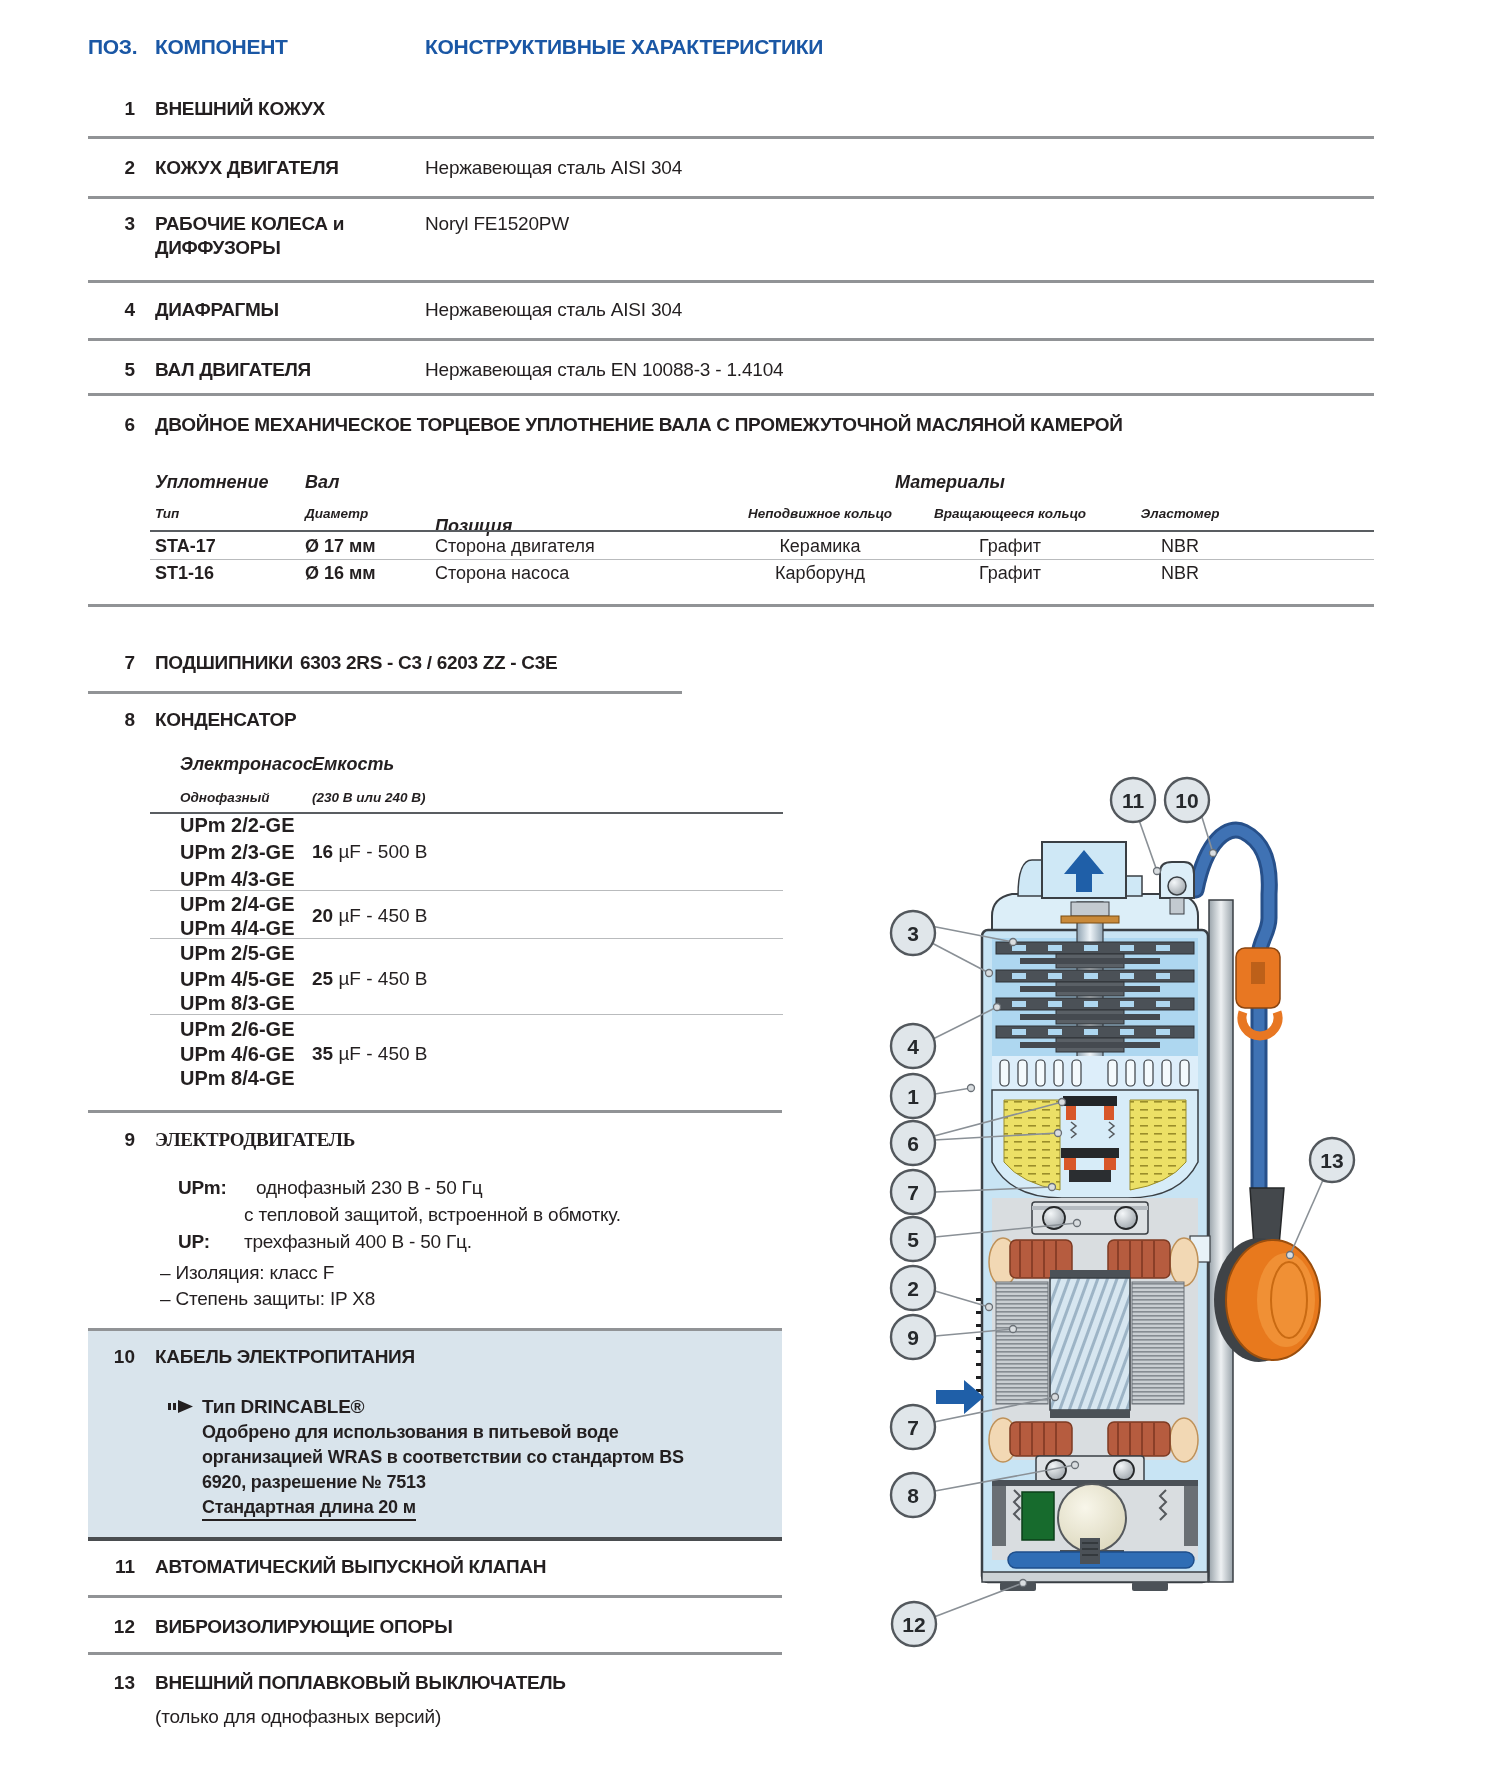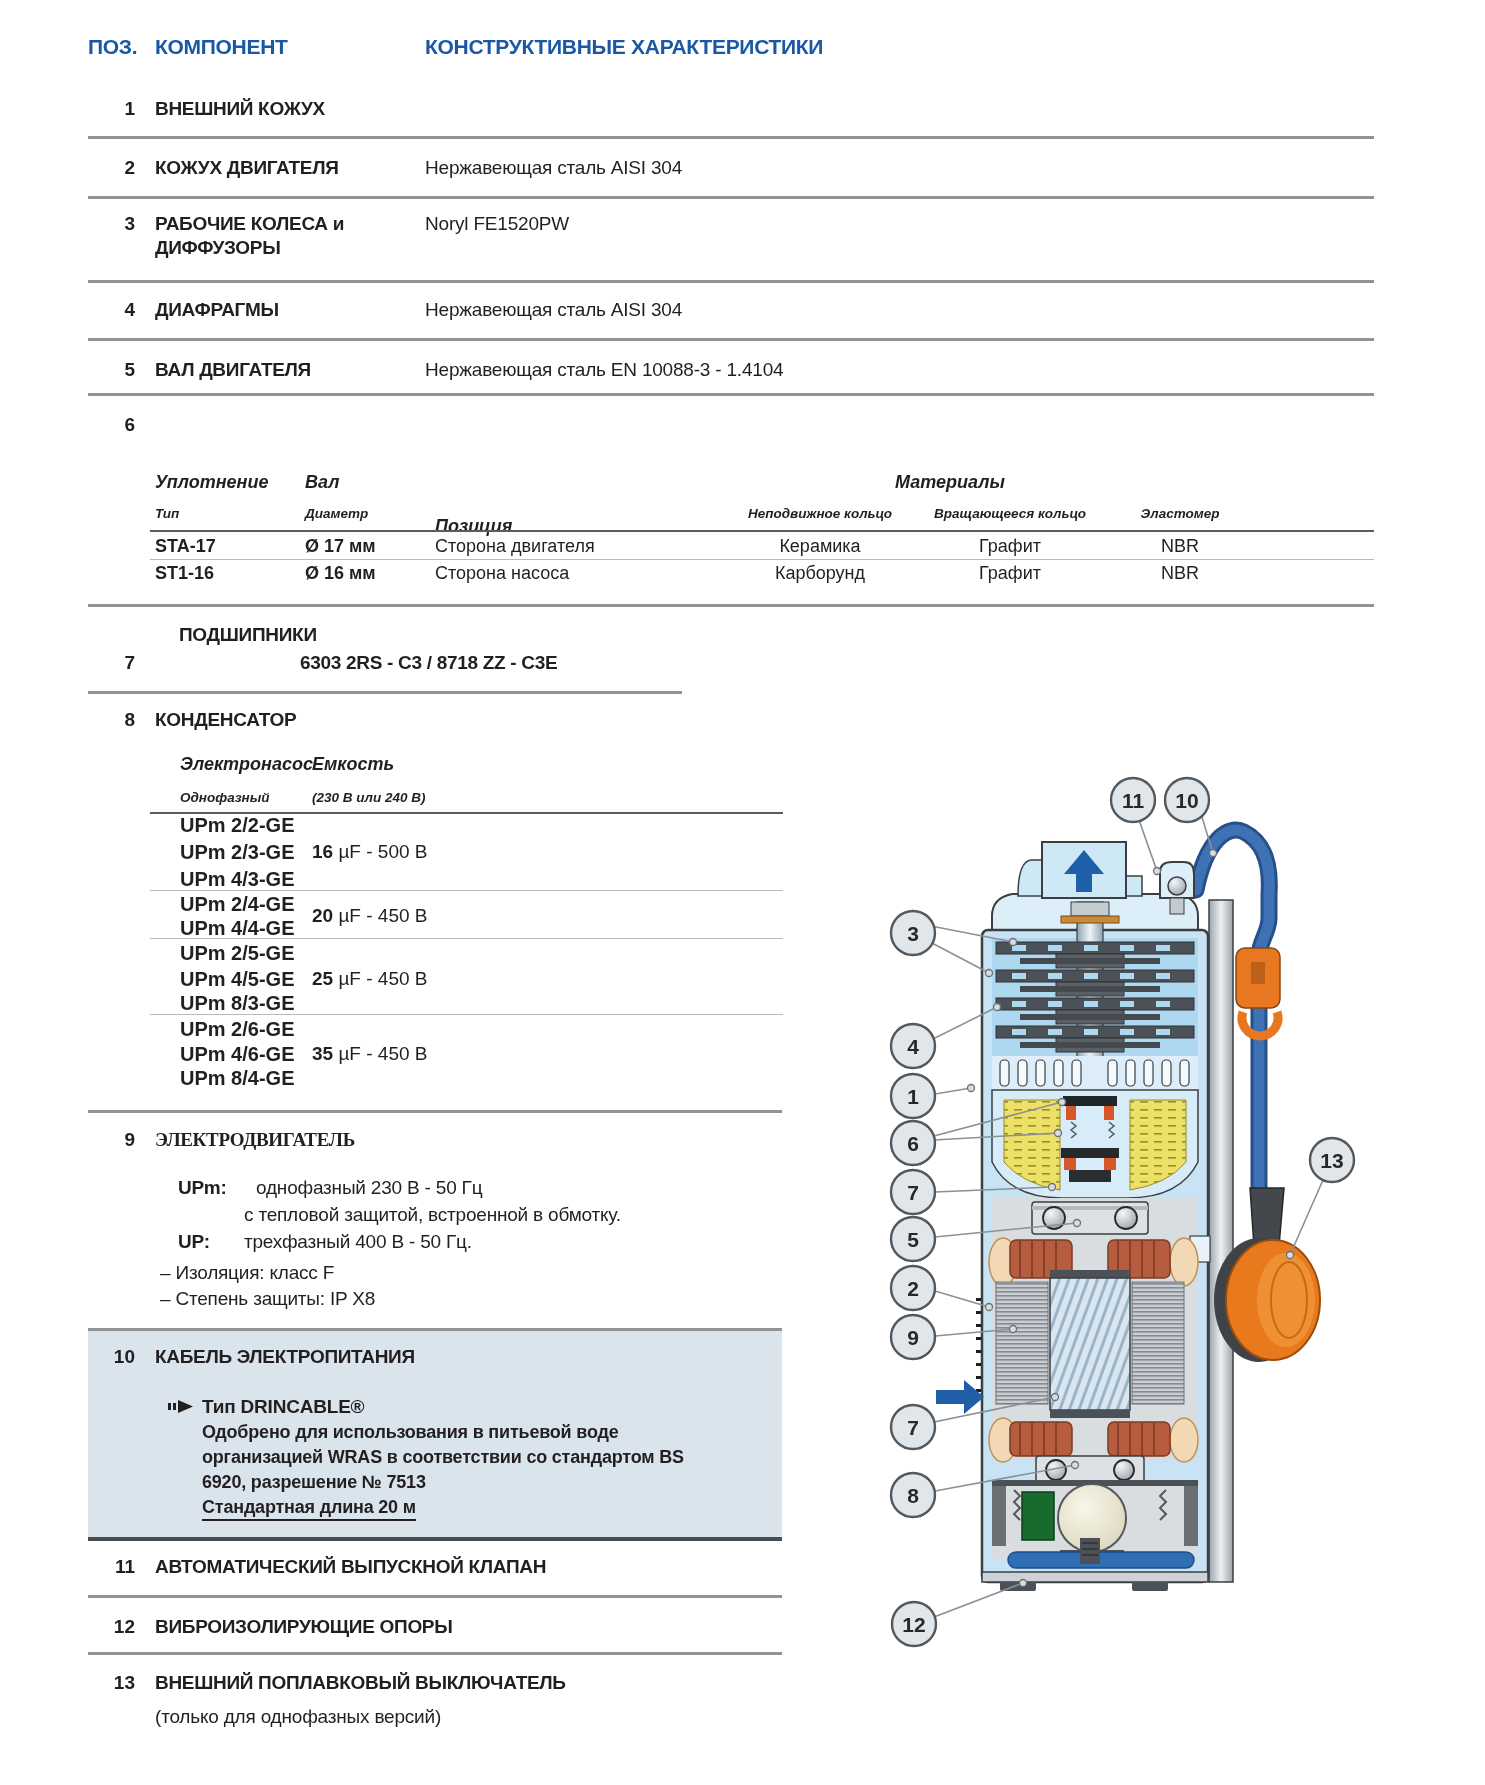--- a/index.html
+++ b/index.html
@@ -55,20 +55,21 @@
   <div class="abs ttl" style="left:155px;top:299px;">ДИАФРАГМЫ</div>
   <div class="abs dsc" style="left:425px;top:299px;">Нержавеющая сталь AISI 304</div>
   <div class="hr" style="left:88px;top:338px;width:1292px;"></div>
 
   <div class="abs num" style="left:90px;top:359px;">5</div>
   <div class="abs ttl" style="left:155px;top:359px;">ВАЛ ДВИГАТЕЛЯ</div>
   <div class="abs dsc" style="left:425px;top:359px;">Нержавеющая сталь EN 10088-3 - 1.4104</div>
   <div class="hr" style="left:88px;top:393px;width:1292px;"></div>
 
   <div class="abs num" style="left:90px;top:414px;">6</div>
+  <div class="abs ttl" style="left:155px;top:414px;">ДВОЙНОЕ МЕХАНИЧЕСКОЕ ТОРЦЕВОЕ УПЛОТНЕНИЕ ВАЛА С ПРОМЕЖУТОЧНОЙ МАСЛЯНОЙ КАМЕРОЙ</div>
 
   <div class="abs it-h1" style="left:155px;top:472px;">Уплотнение</div>
   <div class="abs it-h1" style="left:305px;top:472px;">Вал</div>
   <div class="abs it-h1" style="left:435px;top:472px;margin-top:44px;">Позиция</div>
   <div class="abs it-h1 cell-c" style="left:860px;top:472px;">Материалы</div>
 
   <div class="abs it-h2" style="left:155px;top:506px;">Тип</div>
   <div class="abs it-h2" style="left:305px;top:506px;">Диаметр</div>
   <div class="abs it-h2 cell-c" style="left:730px;top:506px;">Неподвижное кольцо</div>
   <div class="abs it-h2 cell-c" style="left:920px;top:506px;">Вращающееся кольцо</div>
@@ -85,22 +86,22 @@
 
   <div class="abs seal-b" style="left:155px;top:563px;">ST1-16</div>
   <div class="abs seal-b" style="left:305px;top:563px;">Ø 16 мм</div>
   <div class="abs seal-r" style="left:435px;top:563px;">Сторона насоса</div>
   <div class="abs seal-r cell-c" style="left:730px;top:563px;">Карборунд</div>
   <div class="abs seal-r cell-c" style="left:920px;top:563px;">Графит</div>
   <div class="abs seal-r cell-c" style="left:1090px;top:563px;">NBR</div>
   <div class="hr" style="left:88px;top:604px;width:1292px;"></div>
 
   <div class="abs num" style="left:90px;top:652px;">7</div>
-  <div class="abs ttl" style="left:155px;top:624px;margin-left:24px;">ПОДШИПНИКИ</div>
-  <div class="abs ttl" style="left:300px;top:652px;">6303 2RS - C3 / 8718 ZZ - C3E</div>
+  <div class="abs ttl" style="left:155px;top:652px;">ПОДШИПНИКИ</div>
+  <div class="abs ttl" style="left:300px;top:652px;">6303 2RS - C3 / 6203 ZZ - C3E</div>
   <div class="hr" style="left:88px;top:691px;width:594px;"></div>
 
   <div class="abs num" style="left:90px;top:709px;">8</div>
   <div class="abs ttl" style="left:155px;top:709px;">КОНДЕНСАТОР</div>
 
   <div class="abs it-h1" style="left:180px;top:754px;">Электронасос</div>
   <div class="abs it-h1" style="left:312px;top:754px;">Емкость</div>
   <div class="abs it-h2" style="left:180px;top:790px;">Однофазный</div>
   <div class="abs it-h2" style="left:312px;top:790px;">(230 В или 240 В)</div>
   <div class="hr-hdr" style="left:150px;top:812px;width:633px;"></div>

